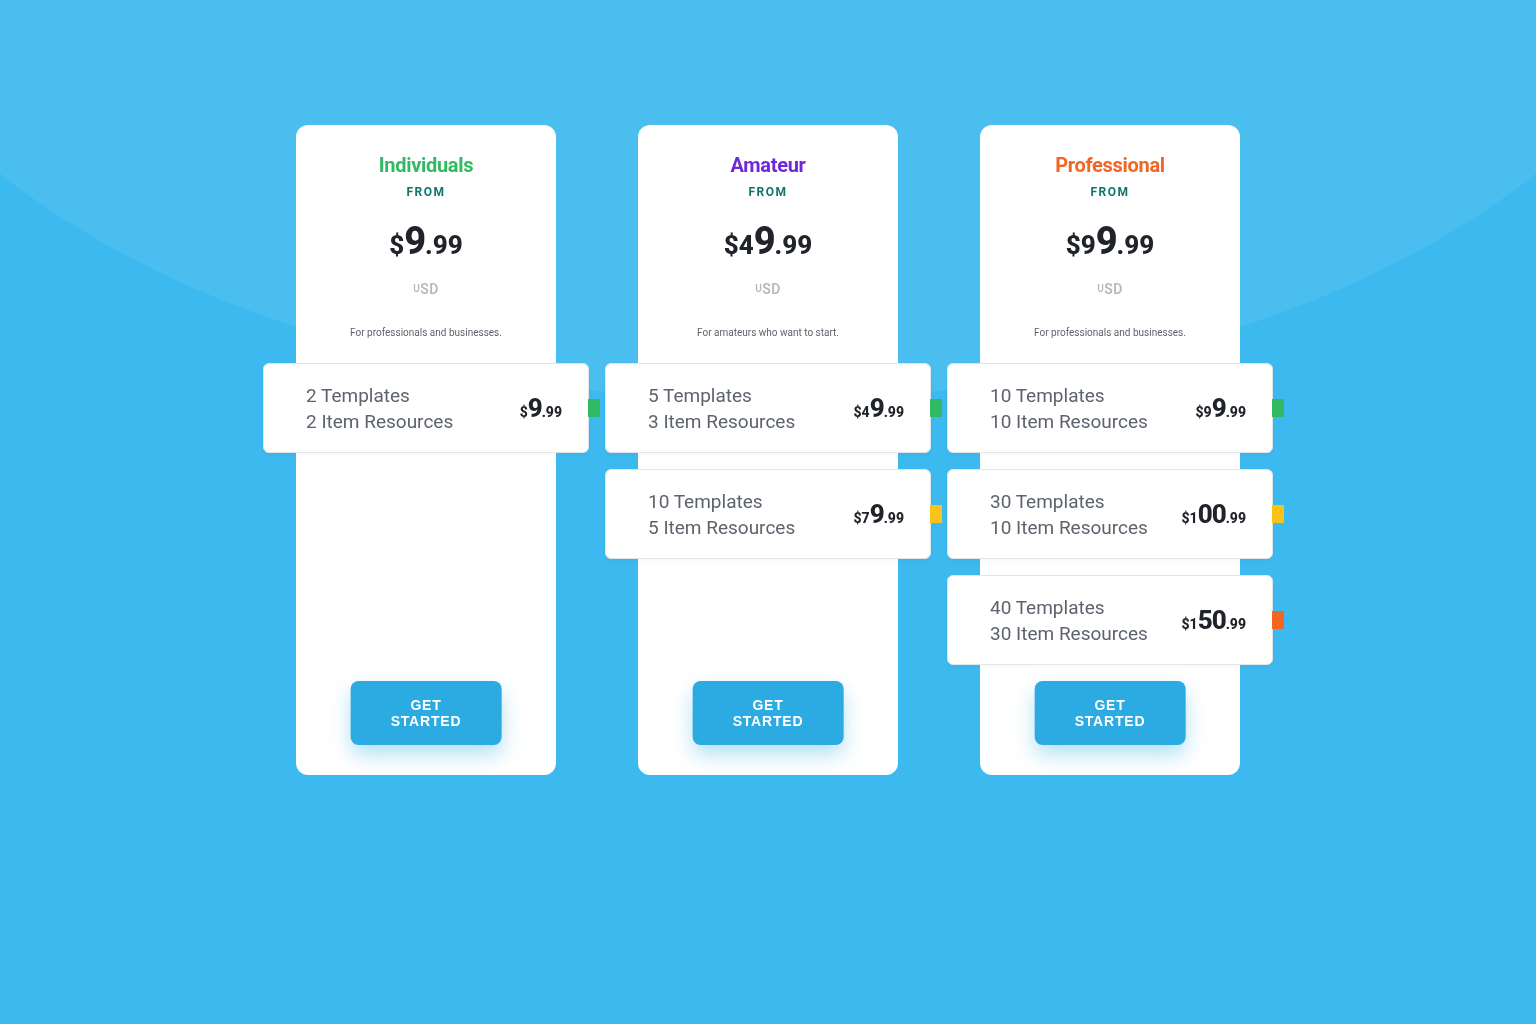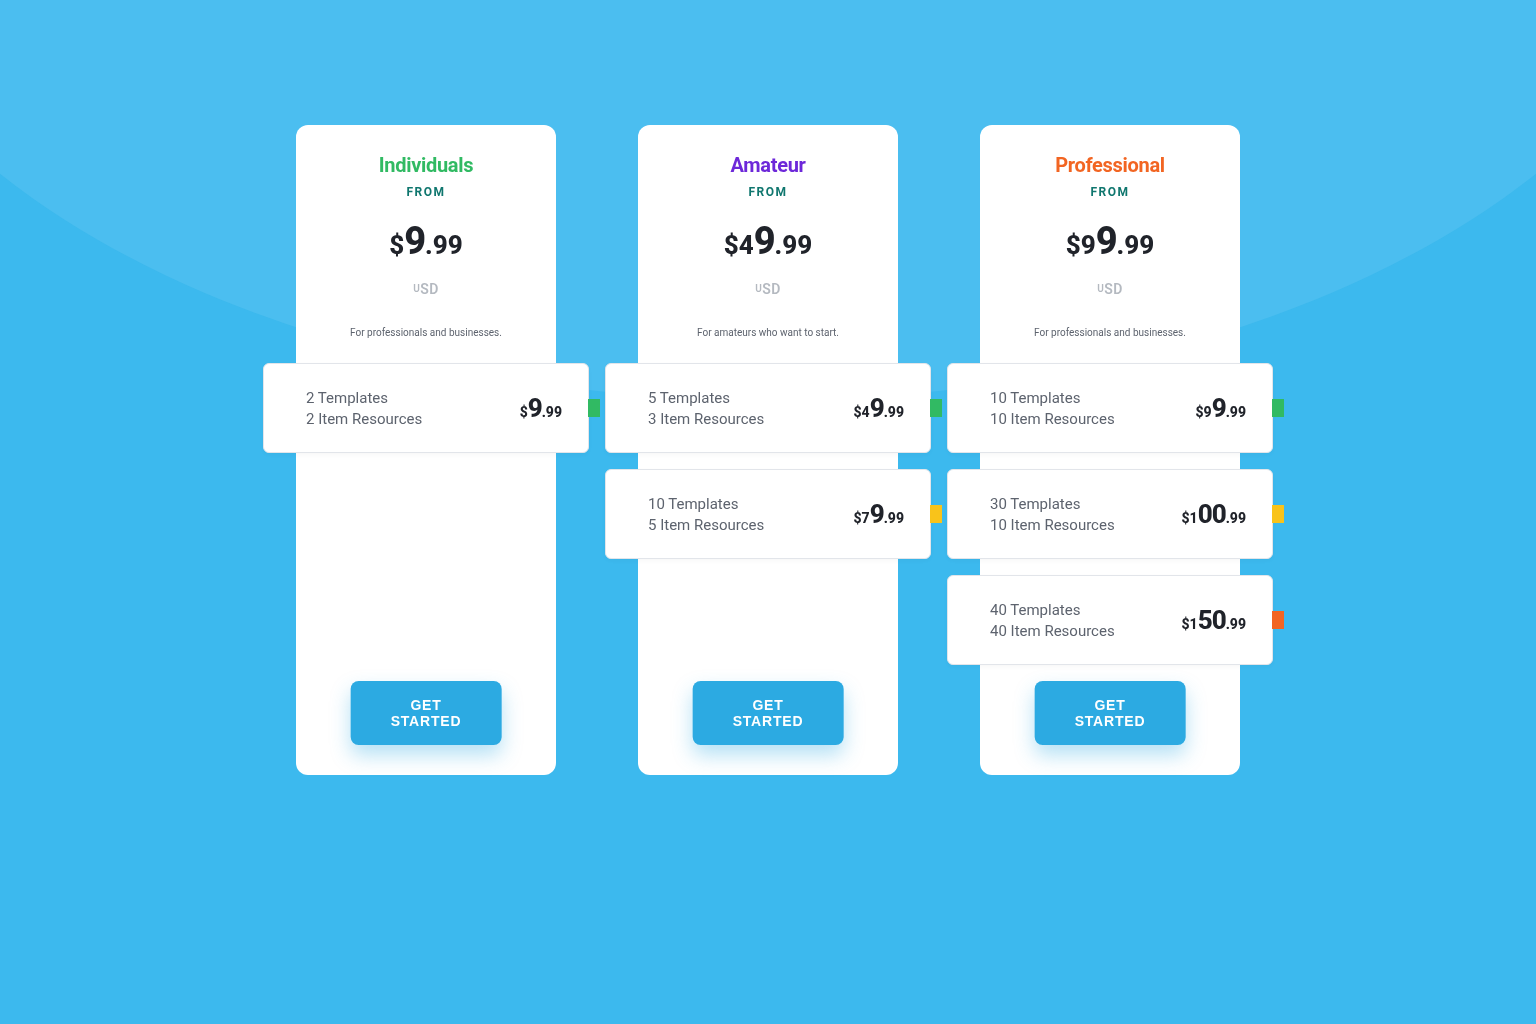--- a/index.html
+++ b/index.html
@@ -103,21 +103,21 @@
   padding: 0 26px 0 42px;
   position: relative;
   box-shadow: 0 2px 4px rgba(0,0,0,0.03);
 }
 .tier-info {
   display: flex;
   flex-direction: column;
   gap: 3px;
 }
 .tier-info span {
-  font-size: 15px;
+  font-size: 19px;
   color: #5d636e;
 }
 .tier-price {
   font-weight: 800;
   color: #20232a;
   display: flex;
   align-items: baseline;
 }
 .tier-price .dollar { font-size: 14px; }
 .tier-price .big { font-size: 26px; letter-spacing: -1px; }
@@ -259,21 +259,21 @@
         <div class="tier-price">
           <span class="dollar">$1</span>
           <span class="big">00</span>
           <span class="cents">.99</span>
         </div>
         <div class="tier-tab yellow"></div>
       </div>
       <div class="tier">
         <div class="tier-info">
           <span>40 Templates</span>
-          <span>40 Item Resources</span>
+          <span>30 Item Resources</span>
         </div>
         <div class="tier-price">
           <span class="dollar">$1</span>
           <span class="big">50</span>
           <span class="cents">.99</span>
         </div>
         <div class="tier-tab orange"></div>
       </div>
     </div>
 

